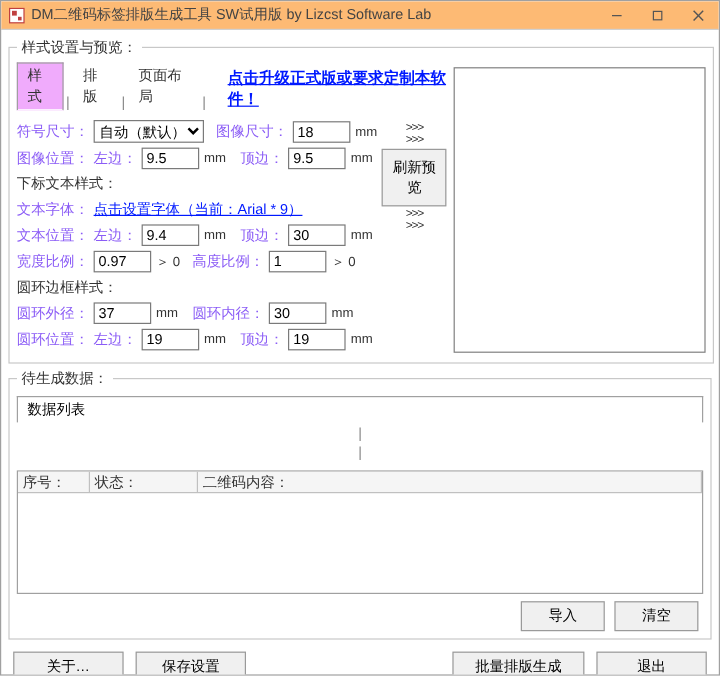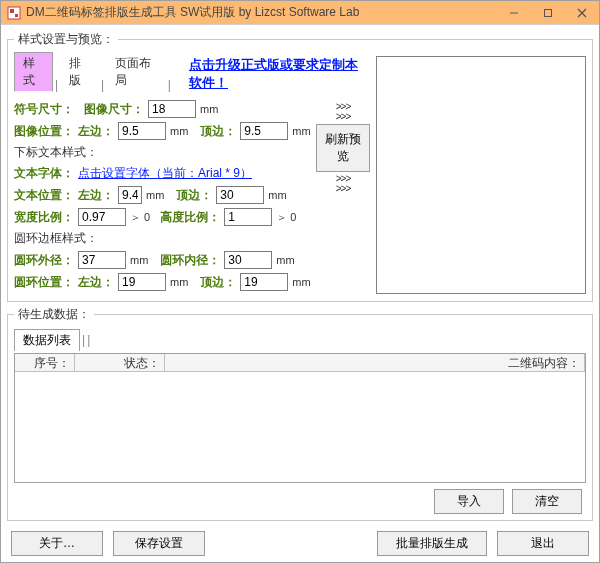--- a/index.html
+++ b/index.html
@@ -89,21 +89,21 @@
     font-weight: bold;
     font-size: 13px;
   }
 
   .field-row {
     display: flex;
     align-items: center;
     gap: 4px;
     margin: 4px 0;
   }
-  .lbl { color: #4d7c0f; white-space: nowrap; font-weight: bold; }
+  .lbl { color: #8b5cf6; white-space: nowrap; }
   .unit { color: #333; font-size: 11px; }
   .gt   { color: #333; font-size: 11px; }
   input.txt {
     height: 18px;
     border: 1px solid #7a7a7a;
     padding: 0 3px;
     font-size: 12px;
     background: #fff;
   }
   select.sel {
@@ -137,37 +137,37 @@
     min-width: 70px;
     text-align: center;
     font-size: 12px;
   }
   .btn.small { min-width: 48px; padding: 6px 4px; }
 
   .data-tabs {
     display: flex;
     gap: 2px;
     margin: 2px 0 2px 0;
+    flex-direction: column;
   }
   .data-tab {
     padding: 2px 8px;
     border: 1px solid #a0a0a0;
     border-bottom: none;
     background: #fff;
   }
   .data-tab.active { font-weight: normal; }
   .data-tab.spacer { flex:1; border:none; background:transparent; }
   .data-sep { color:#888; align-self:center; }
 
   .grid {
     border: 1px solid #a0a0a0;
-    height: 130px;
+    height: 103px;
     overflow: auto;
     background: #fff;
-    text-align: right;
   }
   .grid-header {
     display: flex;
     background: #f5f5f5;
     border-bottom: 1px solid #c0c0c0;
     height: 18px;
     font-size: 12px;
   }
   .gh {
     border-right: 1px solid #c0c0c0;
@@ -243,20 +243,23 @@
           <span class="tab">页面布局</span>
           <span class="tab-sep">|</span>
           <a class="link-title" href="#">点击升级正式版或要求定制本软件！</a>
         </div>
 
         <div class="inner-flex">
           <div class="col">
 
             <div class="field-row">
               <span class="lbl">符号尺寸：</span>
+              <select class="sel" style="width:92px">
+                <option>自动（默认）</option>
+              </select>
               <span class="lbl" style="margin-left:6px">图像尺寸：</span>
               <input class="txt" style="width: 48px;" value="18">
               <span class="unit">mm</span>
             </div>
             <div class="field-row">
               <span class="lbl">图像位置：</span>
               <span class="lbl">左边：</span>
               <input class="txt" style="width: 48px;" value="9.5">
               <span class="unit">mm</span>
               <span class="lbl" style="margin-left:8px">顶边：</span>
@@ -265,21 +268,21 @@
             </div>
 
             <div class="section-title">下标文本样式：</div>
             <div class="field-row">
               <span class="lbl">文本字体：</span>
               <a href="#" class="fontlink">点击设置字体（当前：Arial * 9）</a>
             </div>
             <div class="field-row">
               <span class="lbl">文本位置：</span>
               <span class="lbl">左边：</span>
-              <input class="txt" style="width: 24px;" value="9.4">
+              <input class="txt" style="width: 48px;" value="9.4">
               <span class="unit">mm</span>
               <span class="lbl" style="margin-left:8px">顶边：</span>
               <input class="txt" style="width: 48px;" value="30">
               <span class="unit">mm</span>
             </div>
             <div class="field-row">
               <span class="lbl">宽度比例：</span>
               <input class="txt" style="width: 48px;" value="0.97">
               <span class="gt">＞ 0</span>
               <span class="lbl" style="margin-left:6px">高度比例：</span>

